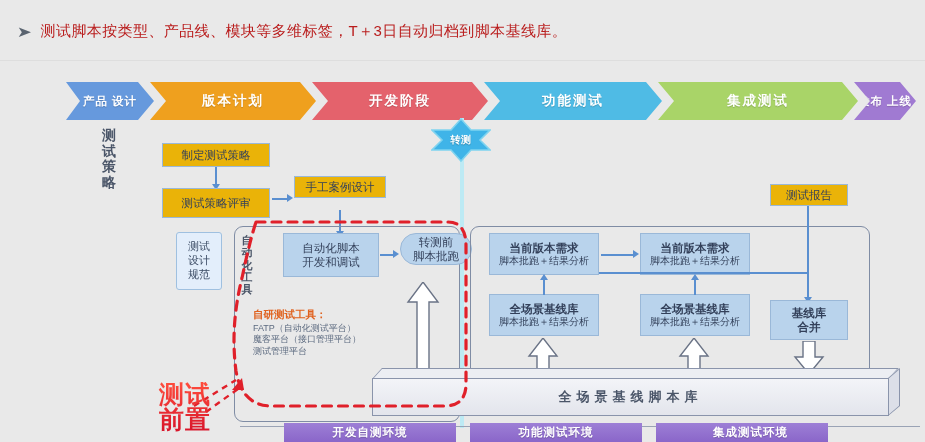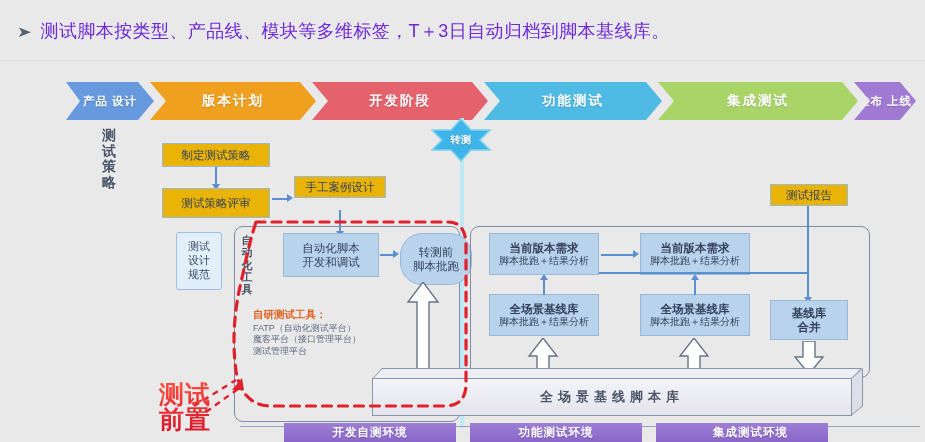--- a/index.html
+++ b/index.html
@@ -13,21 +13,21 @@
 
   
   .headline{
     position:absolute;left:18px;top:14px;width:890px;height:34px;
     display:flex;align-items:center;gap:10px;
   }
   .headline .bullet{
     color:#5a6470;font-size:15px;line-height:1;transform:scaleX(1.2);
   }
   .headline .htext{
-    color:#6d28d9;font-size:18px;letter-spacing:.4px;white-space:nowrap;
+    color:#b91c1c;font-size:15px;letter-spacing:.4px;white-space:nowrap;
   }
   .hrule{position:absolute;left:0;top:60px;width:925px;height:1px;background:#dedede;}
 
   
   .phasebar{position:absolute;left:66px;top:82px;height:38px;width:850px;}
   .chev{
     position:absolute;top:0;height:38px;
     display:flex;align-items:center;justify-content:center;
     color:#fff;font-size:13.5px;font-weight:bold;letter-spacing:2px;
     text-shadow:0 1px 1px rgba(0,0,0,.18);
@@ -118,21 +118,21 @@
   
   .bigred{
     position:absolute;font-size:25px;font-weight:bold;line-height:1.0;
     color:#e02020;letter-spacing:1px;text-align:center;
     background:linear-gradient(180deg,#ff4d3d 0%,#d8142a 100%);
     -webkit-background-clip:text;background-clip:text;-webkit-text-fill-color:transparent;
   }
   .bigred span{display:block;}
 
   
-  .slab{position:absolute;}
+  .slab{position:absolute;padding-left:37px;}
   .slab .face{
     position:absolute;left:0;top:10px;width:100%;height:38px;
     box-sizing:border-box;border:1.2px solid #8a94ab;
     background:linear-gradient(180deg,#f3f4f8 0%,#e3e5ec 100%);
     display:flex;align-items:center;justify-content:center;
     color:#4a5568;font-size:13px;font-weight:bold;letter-spacing:5px;
   }
   .slab .top{
     position:absolute;left:0;top:0;width:100%;height:11px;
     background:#eceef3;border:1.2px solid #8a94ab;box-sizing:border-box;
@@ -248,21 +248,21 @@
   </div>
 
   <div class="bx" style="left:283px;top:233px;width:96px;height:44px;">
     <span>自动化脚本</span>
     <span>开发和调试</span>
   </div>
 
   <div class="ln lnh" style="left:380px;top:254px;width:14px;"></div>
   <div class="ah ah-r" style="left:393px;top:250px;"></div>
 
-  <div class="bx" style="left:400px;top:233px;width:72px;height:52px;border-radius:22px;">
+  <div class="bx" style="left:400px;top:233px;width:72px;height:32px;border-radius:22px;">
     <span>转测前</span>
     <span>脚本批跑</span>
   </div>
 
   <div class="block-arrow" style="left:406px;top:282px;">
     <svg width="34" height="92" viewBox="0 0 34 92">
       <polygon points="17,0 32,20 23,20 23,91 11,91 11,20 2,20" fill="#ffffff" stroke="#6a7386" stroke-width="1.4"></polygon>
     </svg>
   </div>
 

